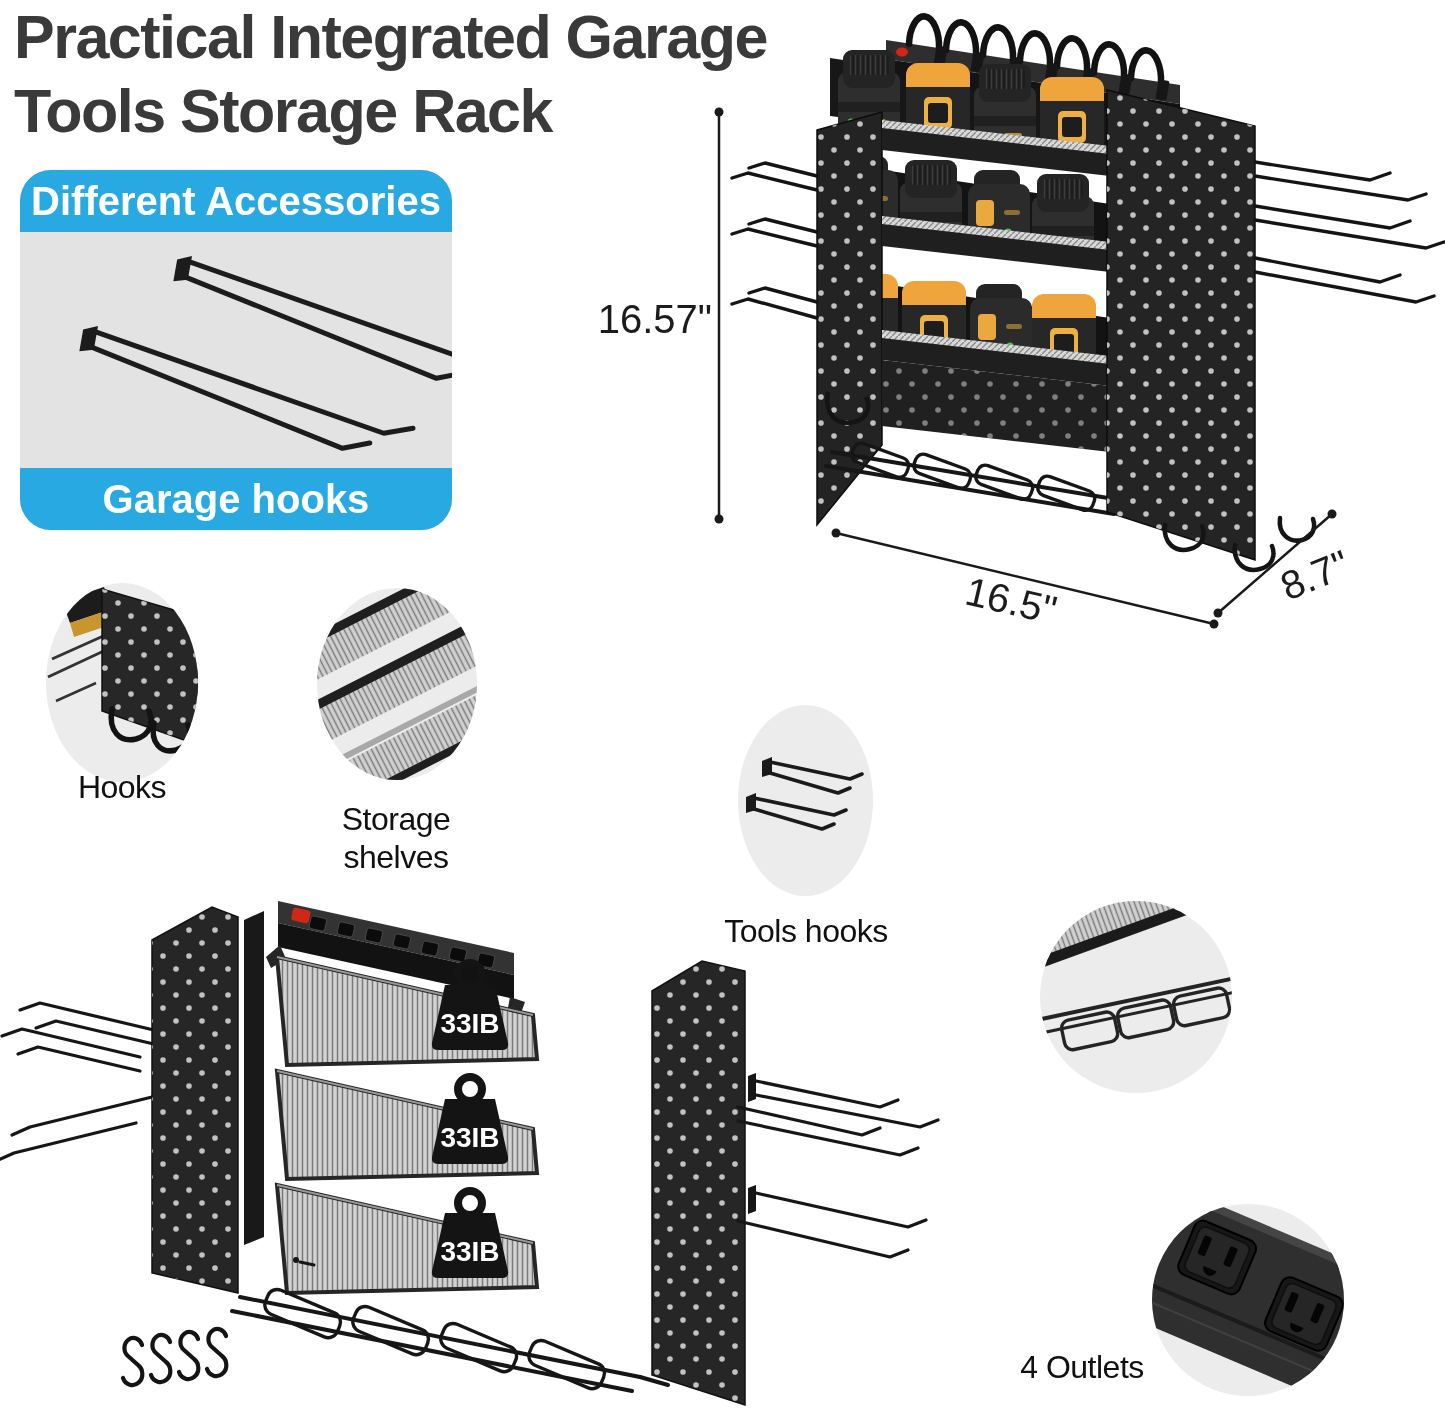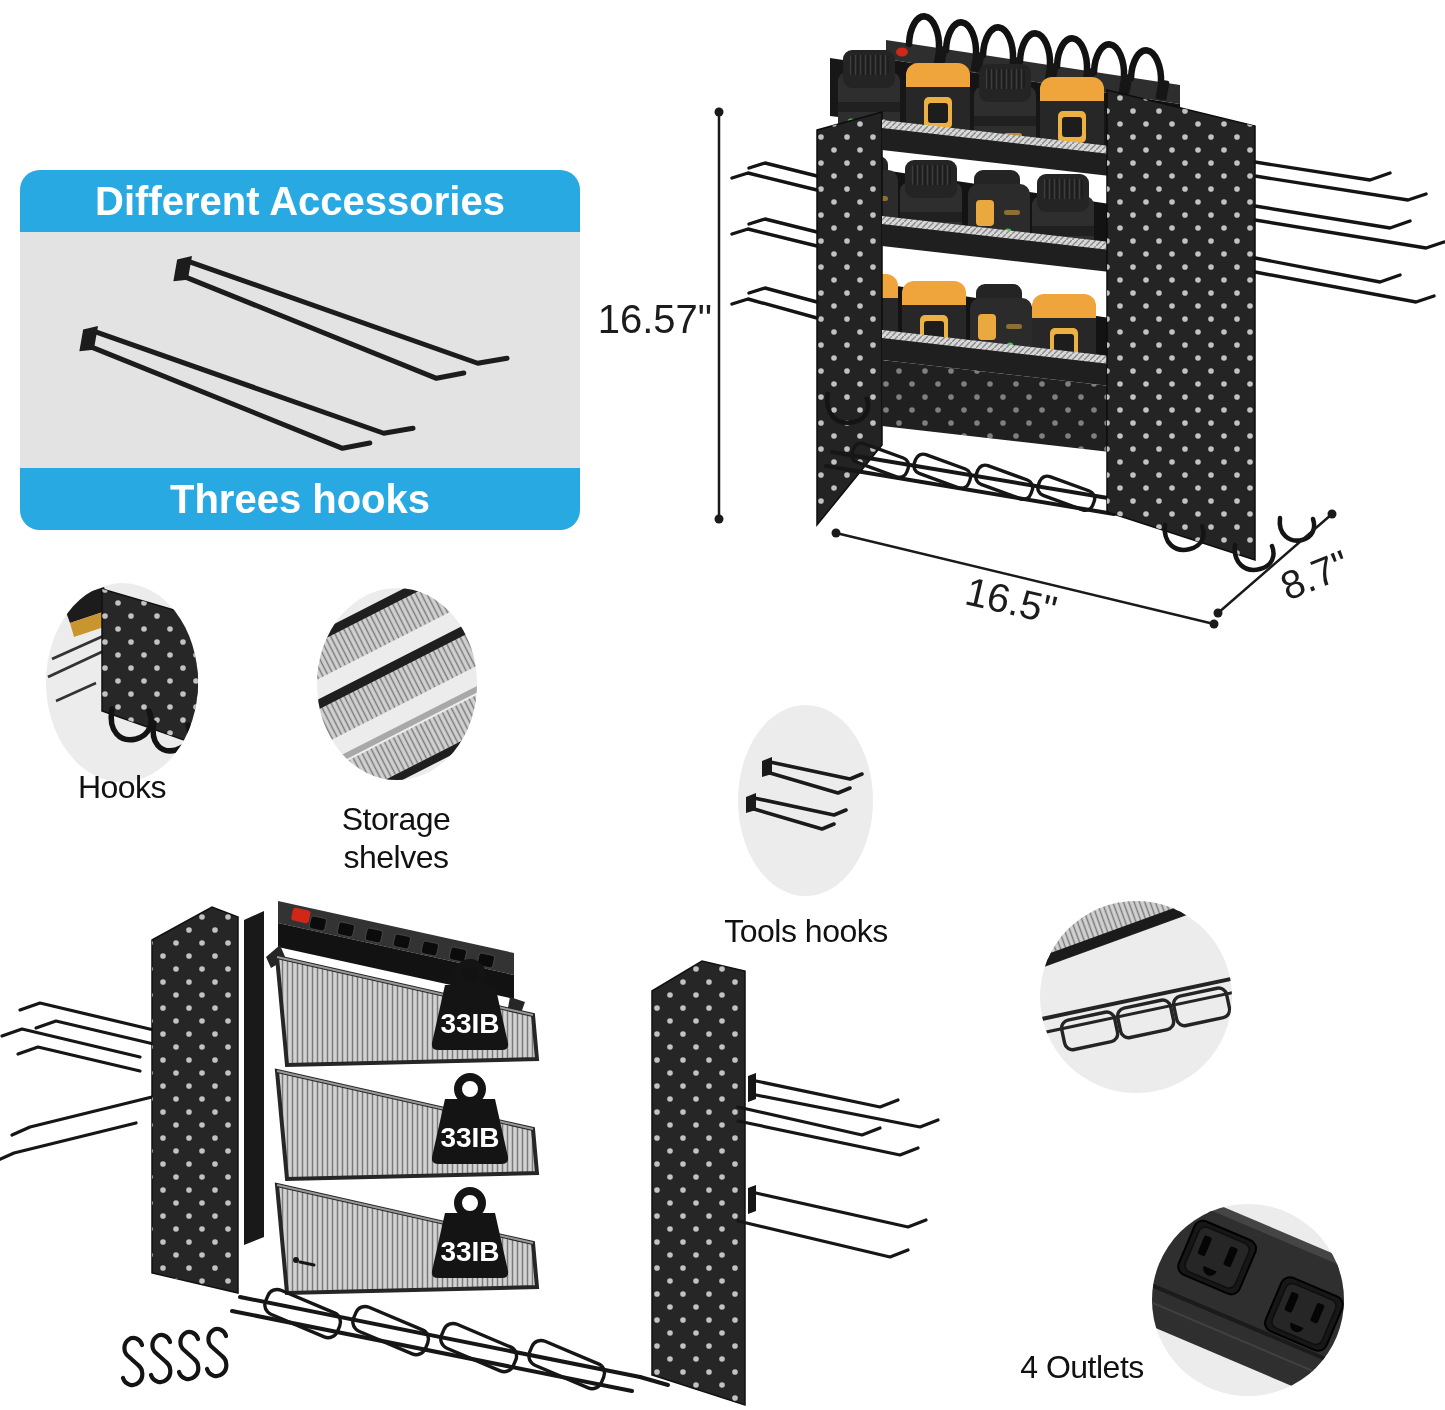--- a/index.html
+++ b/index.html
@@ -1,21 +1,21 @@
 <!DOCTYPE html>
 <html><head>
 <meta charset="utf-8">
 <style>
   html,body{margin:0;padding:0;background:#fff;}
   .page{position:relative;width:1445px;height:1410px;background:#ffffff;overflow:hidden;
         font-family:"Liberation Sans", sans-serif;}
   .page-title{position:absolute;left:14px;top:0px;margin:0;color:#3a3a3a;
               font-size:61px;font-weight:800;letter-spacing:-1.5px;line-height:74px;}
   .page-title span{display:block;}
-  .acc-box{position:absolute;left:20px;top:170px;width:560px;height:360px;border-radius:20px;
+  .acc-box{position:absolute;left:20px;top:170px;width:432px;height:360px;border-radius:31px;
            background:#e3e3e3;overflow:hidden;}
   .acc-band{position:absolute;left:0;width:100%;height:62px;background:#29a9e2;color:#ffffff;
             font-size:40px;font-weight:700;text-align:center;line-height:62px;}
   .acc-band.top{top:0;}
   .acc-band.bottom{bottom:0;}
   .acc-art{position:absolute;left:0;top:62px;width:540px;height:236px;}
   .abs{position:absolute;}
   .inset{position:absolute;border-radius:50%;background:#ececec;overflow:hidden;}
   .inset svg{display:block;width:100%;height:100%;}
   .feature-label{position:absolute;color:#111111;font-size:32px;font-weight:400;
@@ -64,38 +64,42 @@
       <g id="sym-battery-dark">
         <rect x="6" y="0" width="46" height="28" rx="9" fill="#242424"></rect>
         <rect x="0" y="14" width="62" height="62" rx="10" fill="#2b2b2b"></rect>
         <rect x="8" y="30" width="18" height="26" rx="4" fill="#eaa93e"></rect>
         <circle cx="40" cy="62" r="3.4" fill="#42c94b"></circle>
         <rect x="36" y="40" width="16" height="5" rx="2.5" fill="#8d6f33"></rect>
       </g>
     </defs>
   </svg>
 
+  <h1 class="page-title">
+    <span>Practical Integrated Garage</span>
+    <span>Tools Storage Rack</span>
+  </h1>
 
   <div class="acc-box">
     <div class="acc-band top">Different Accessories</div>
     <svg class="acc-art" viewBox="0 0 540 236">
       <g stroke="#1c1c1c" stroke-width="5" fill="none" stroke-linecap="round" stroke-linejoin="round">
         <g transform="translate(172,24) rotate(10)">
           <path d="M0,0 l-14,6 v22 l14,-4 z" fill="#1c1c1c" stroke="none"></path>
           <path d="M-2,6 L300,56 l28,-10"></path>
           <path d="M-2,22 L262,78 l26,-10"></path>
         </g>
         <g transform="translate(78,94) rotate(10)">
           <path d="M0,0 l-14,6 v22 l14,-4 z" fill="#1c1c1c" stroke="none"></path>
           <path d="M-2,6 L300,56 l28,-10"></path>
           <path d="M-2,22 L262,78 l26,-10"></path>
         </g>
       </g>
     </svg>
-    <div class="acc-band bottom">Threes hooks</div>
+    <div class="acc-band bottom">Garage hooks</div>
   </div>
 
   <svg class="abs" style="left:580px;top:0" width="865" height="650" viewBox="0 0 865 650">
 
     <g>
       <polygon points="250,58 530,100 530,150 250,116" fill="#171717"></polygon>
       <polygon points="250,162 530,204 530,248 250,214" fill="#131313"></polygon>
       <polygon points="250,276 530,318 530,362 250,328" fill="#131313"></polygon>
     </g>
 

